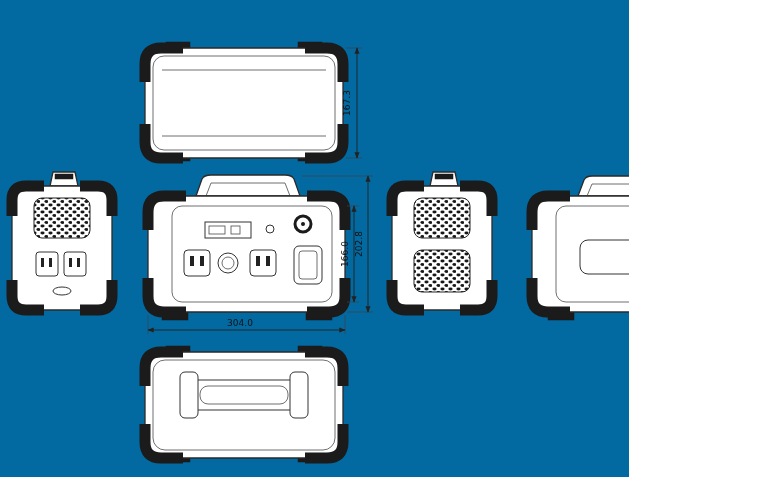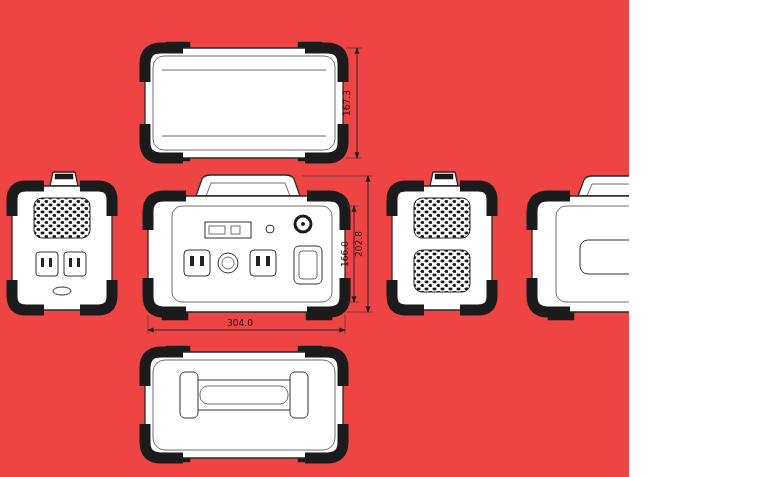--- a/index.html
+++ b/index.html
@@ -1,17 +1,17 @@
 <!DOCTYPE html>
 <html><head>
 <meta charset="utf-8">
 <style>
   html,body{margin:0;padding:0;background:#fff;}
   .canvas{
-    width:629px;height:477px;background:#ef4444;position:relative;overflow:hidden;
+    width:629px;height:477px;background:#0369a1;position:relative;overflow:hidden;
     font-family:"DejaVu Sans", sans-serif;
   }
   svg{display:block}
   .outline{fill:#ffffff;stroke:#2a2a2a;stroke-width:1.3;}
   .thin{fill:none;stroke:#4a4a4a;stroke-width:0.8;}
   .bumper{fill:none;stroke:#1b1b1b;stroke-width:11;stroke-linecap:butt;}
   .foot{fill:#1b1b1b;stroke:#1b1b1b;stroke-width:0.5;}
   .detail{fill:#ffffff;stroke:#333;stroke-width:1;}
   .slot{fill:#222;stroke:none;}
   .dimline{stroke:#222;stroke-width:0.9;fill:none;}

